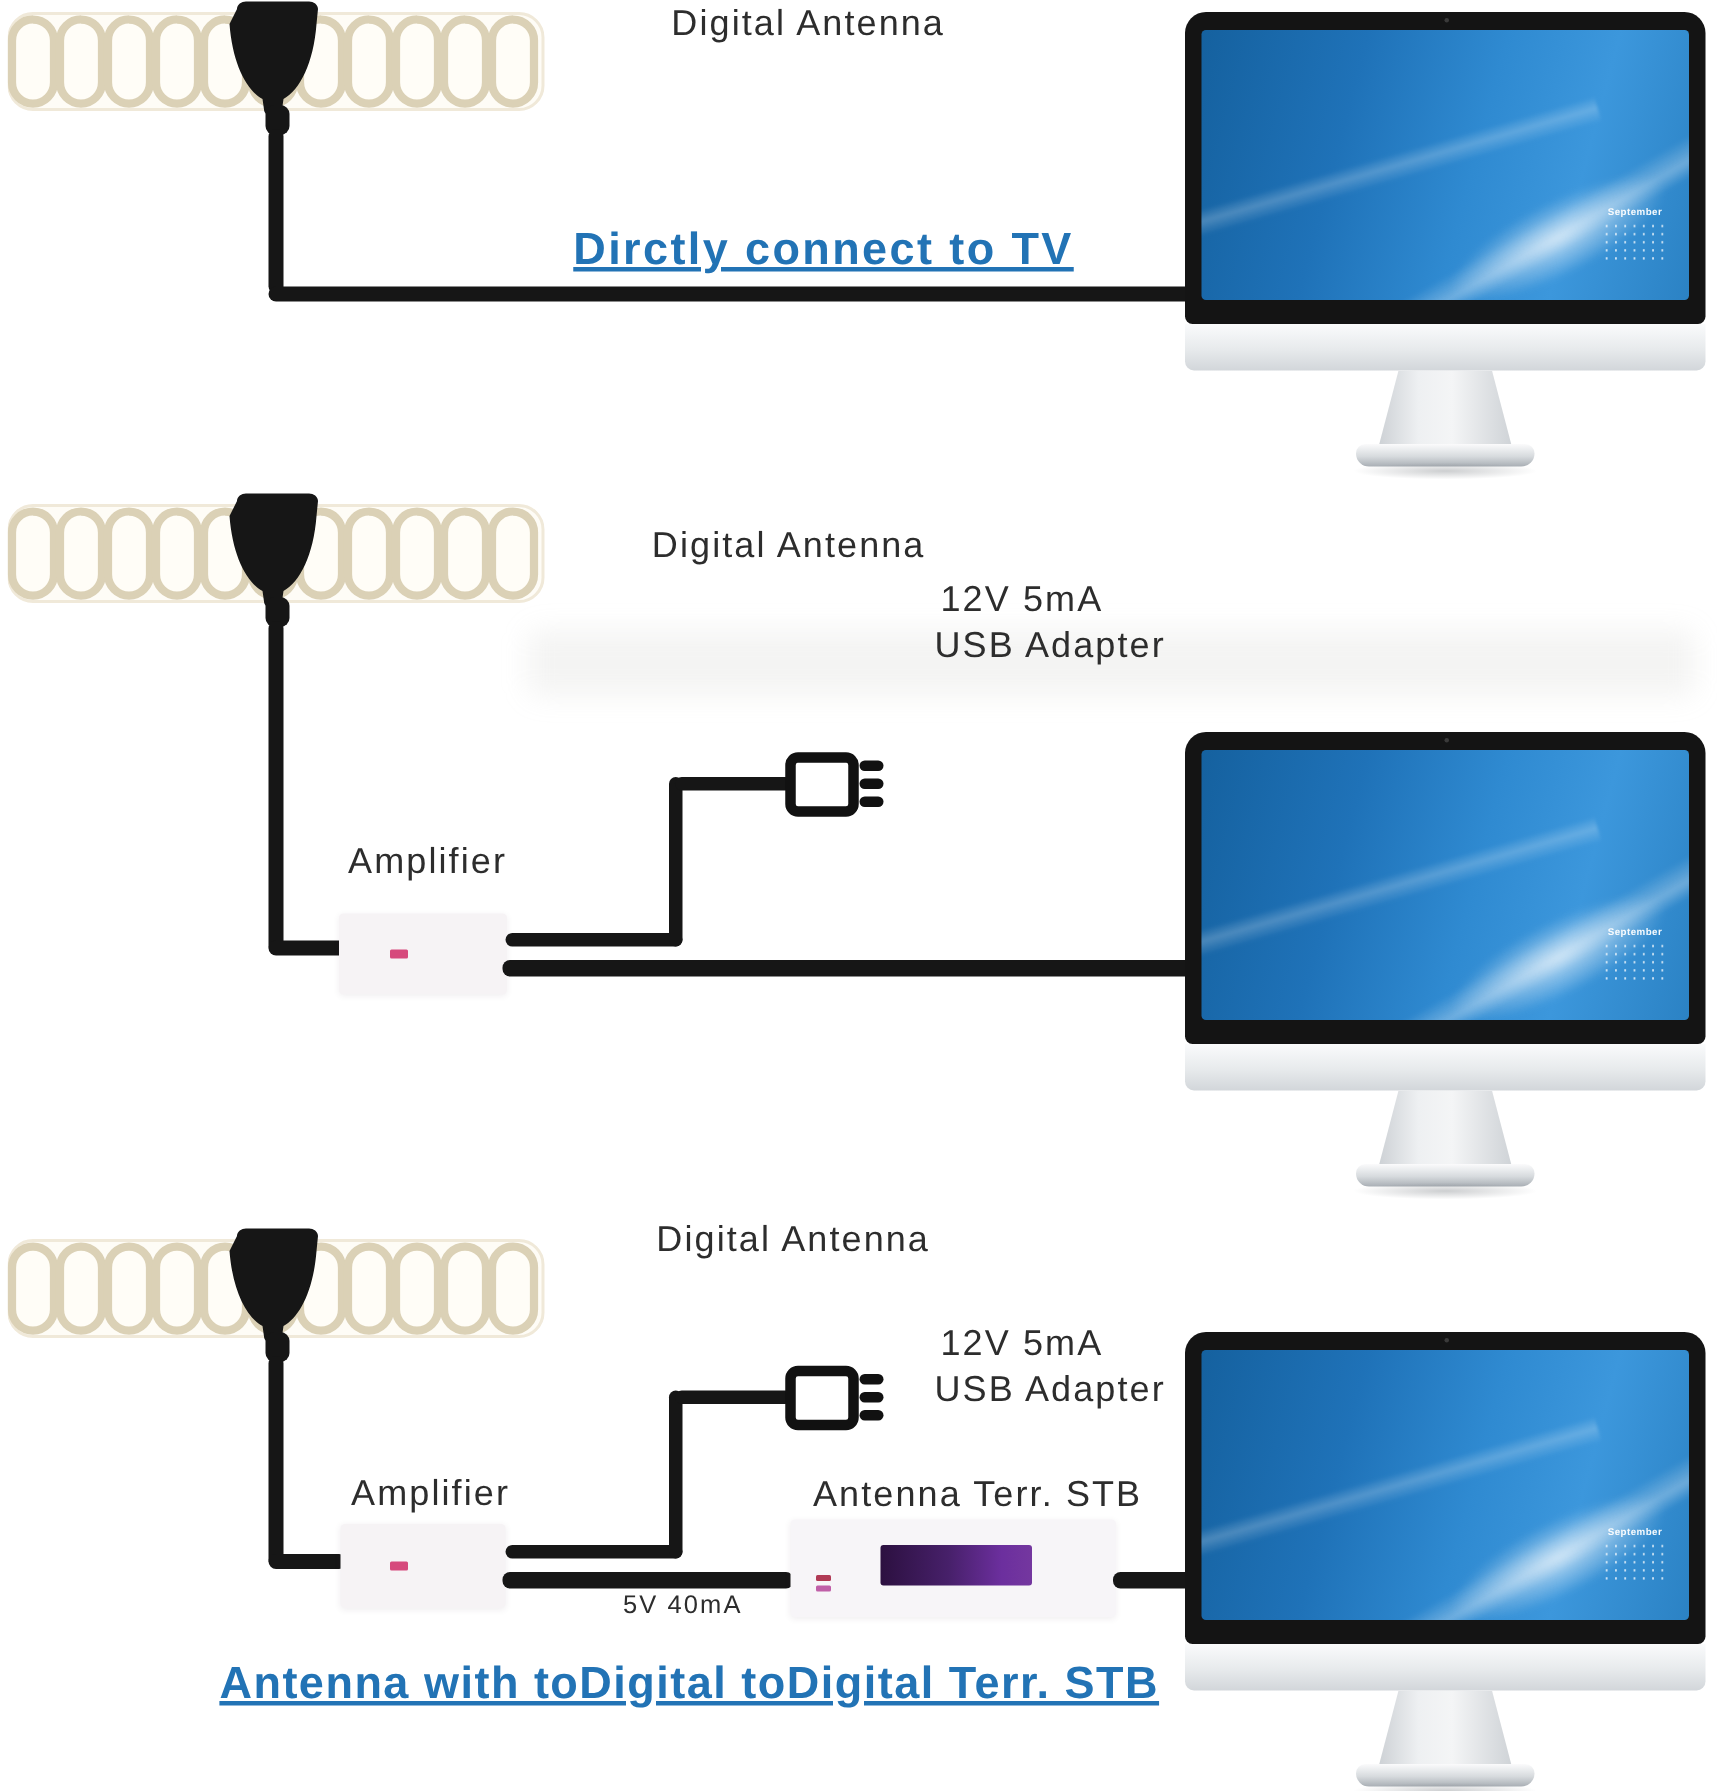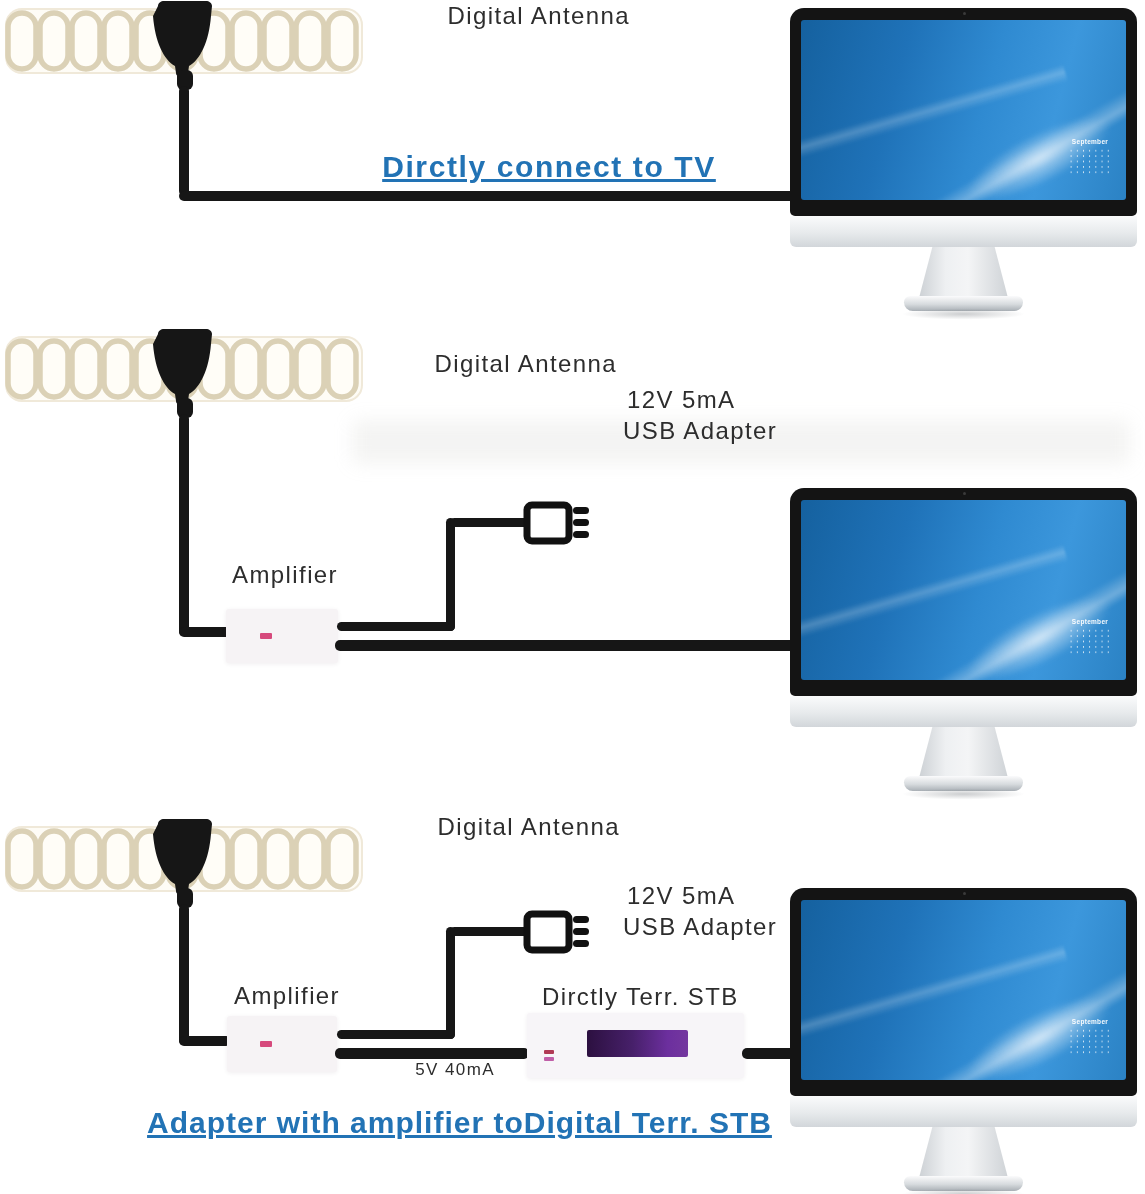--- a/index.html
+++ b/index.html
@@ -262,30 +262,30 @@
   <svg class="usbplug" style="left:521px;top:907px;" viewBox="0 0 78 50">
     <rect x="6" y="7" width="42" height="36" rx="5" fill="#ffffff" stroke="#111111" stroke-width="7"></rect>
     <rect x="52" y="9" width="16" height="7" rx="3.5" fill="#111111"></rect>
     <rect x="52" y="21" width="16" height="7" rx="3.5" fill="#111111"></rect>
     <rect x="52" y="33" width="16" height="7" rx="3.5" fill="#111111"></rect>
   </svg>
 
   <div class="cable" style="left:335px;top:1048px;width:194px;height:11px;"></div>
   <div class="lbl center" style="left:383px;top:1060px;width:112px;font-size:17px;">5V 40mA</div>
 
-  <div class="lbl center" style="left:542px;top:983px;width:195px;">Dirctly Terr. STB</div>
+  <div class="lbl center" style="left:542px;top:983px;width:195px;">Antenna Terr. STB</div>
   <div class="stbbox" style="left:527px;top:1013px;width:217px;height:65px;">
     <div class="stb-display"></div>
     <div class="stb-led1"></div>
     <div class="stb-led2"></div>
   </div>
 
   <div class="cable" style="left:742px;top:1048px;width:53px;height:11px;"></div>
 
-  <div class="caption" style="left:112px;top:1106px;width:695px;letter-spacing:1px;">Adapter with amplifier toDigital Terr. STB</div>
+  <div class="caption" style="left:112px;top:1106px;width:695px;letter-spacing:1px;">Antenna with toDigital toDigital Terr. STB</div>
 
   <div class="tv" style="left:790px;top:888px;">
     <div class="tv-bezel">
       <div class="tv-camera-dot"></div>
       <div class="tv-screen">
         <div class="swoosh s2"></div>
         <div class="swoosh s3"></div>
         <div class="swoosh s1"></div>
         <div class="calendar">
           <div class="cal-title">September</div>

